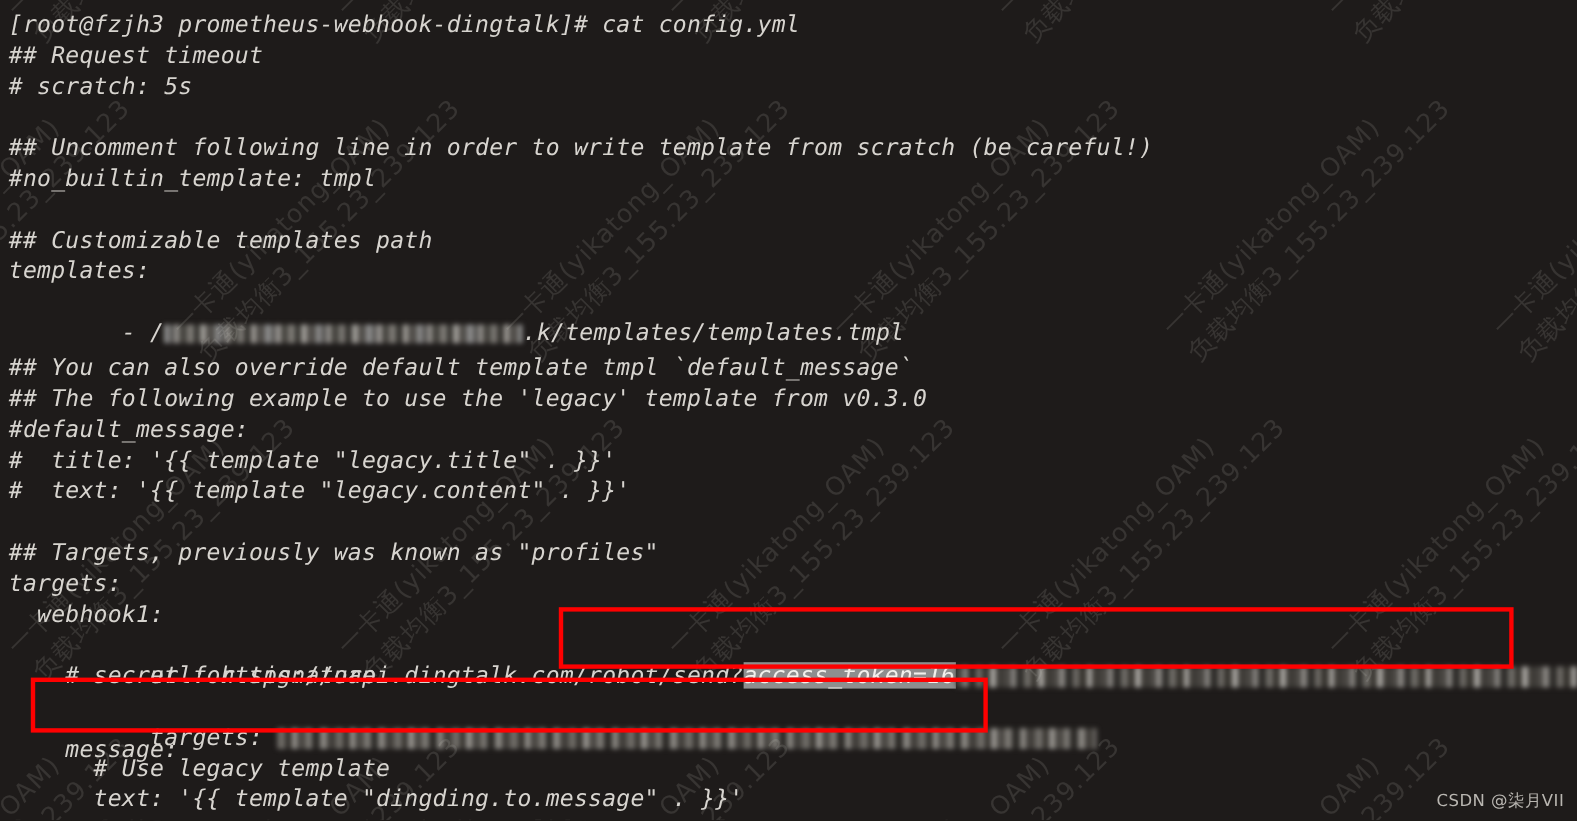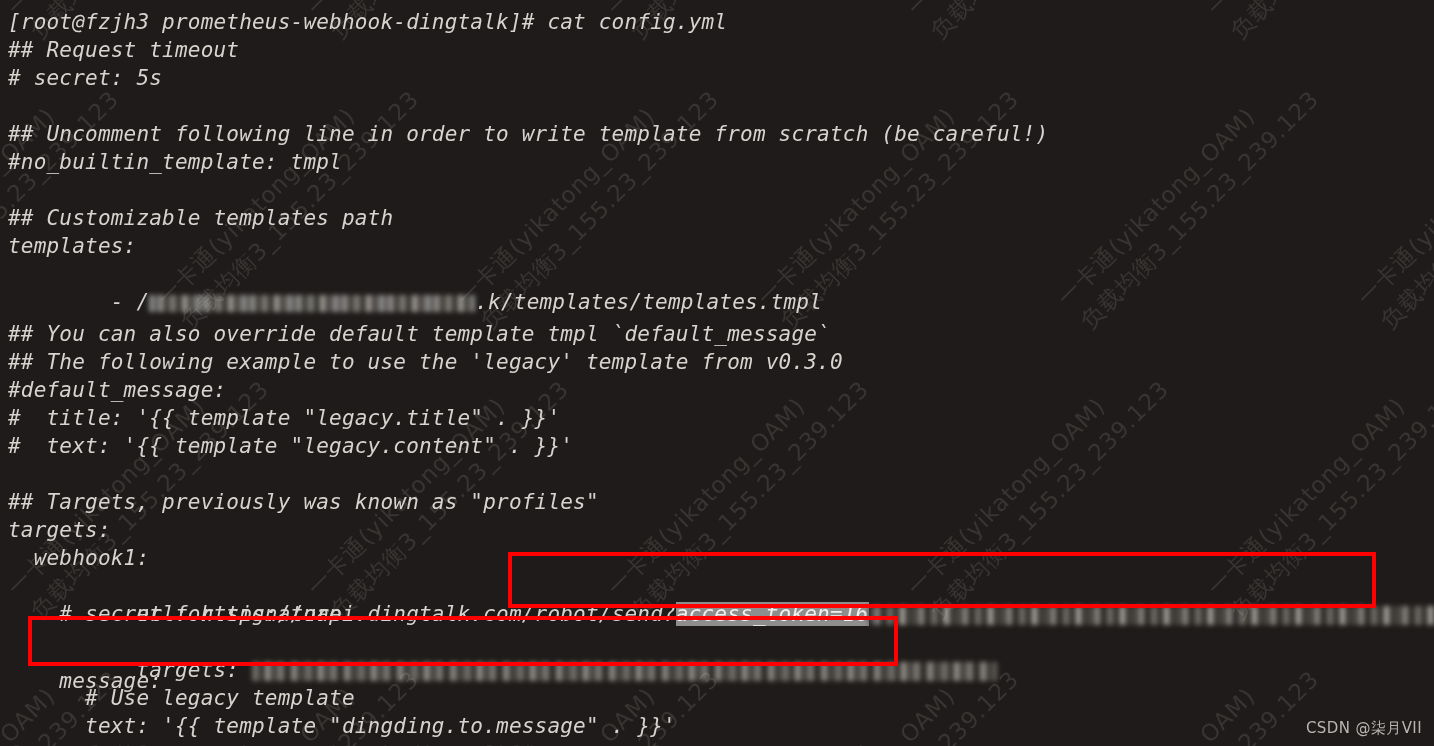--- a/index.html
+++ b/index.html
@@ -166,21 +166,21 @@
 
   <div id="terminal">
 
     <div class="line clipped-top" style="top:-14px;">
       
     </div>
 
     <div class="line" style="top:8px;">[root@fzjh3 prometheus-webhook-dingtalk]# cat config.yml</div>
 
     <div class="line" style="top:36px;">## Request timeout</div>
-    <div class="line" style="top:64px;"># secret: 5s</div>
+    <div class="line" style="top:64px;"># scratch: 5s</div>
     <div class="line" style="top:92px;"></div>
     <div class="line" style="top:120px;text-align:center;">## Uncomment following line in order to write template from scratch (be careful!)</div>
     <div class="line" style="top:148px;">#no_builtin_template: tmpl</div>
     <div class="line" style="top:176px;"></div>
     <div class="line" style="top:204px;">## Customizable templates path</div>
     <div class="line" style="top:232px;">templates:</div>
 
     <div class="line" style="top:260px;">
       <span>  - /</span><span class="blur blur-path" style="width:326px;"></span><span>.k/templates/templates.tmpl</span>
     </div>

